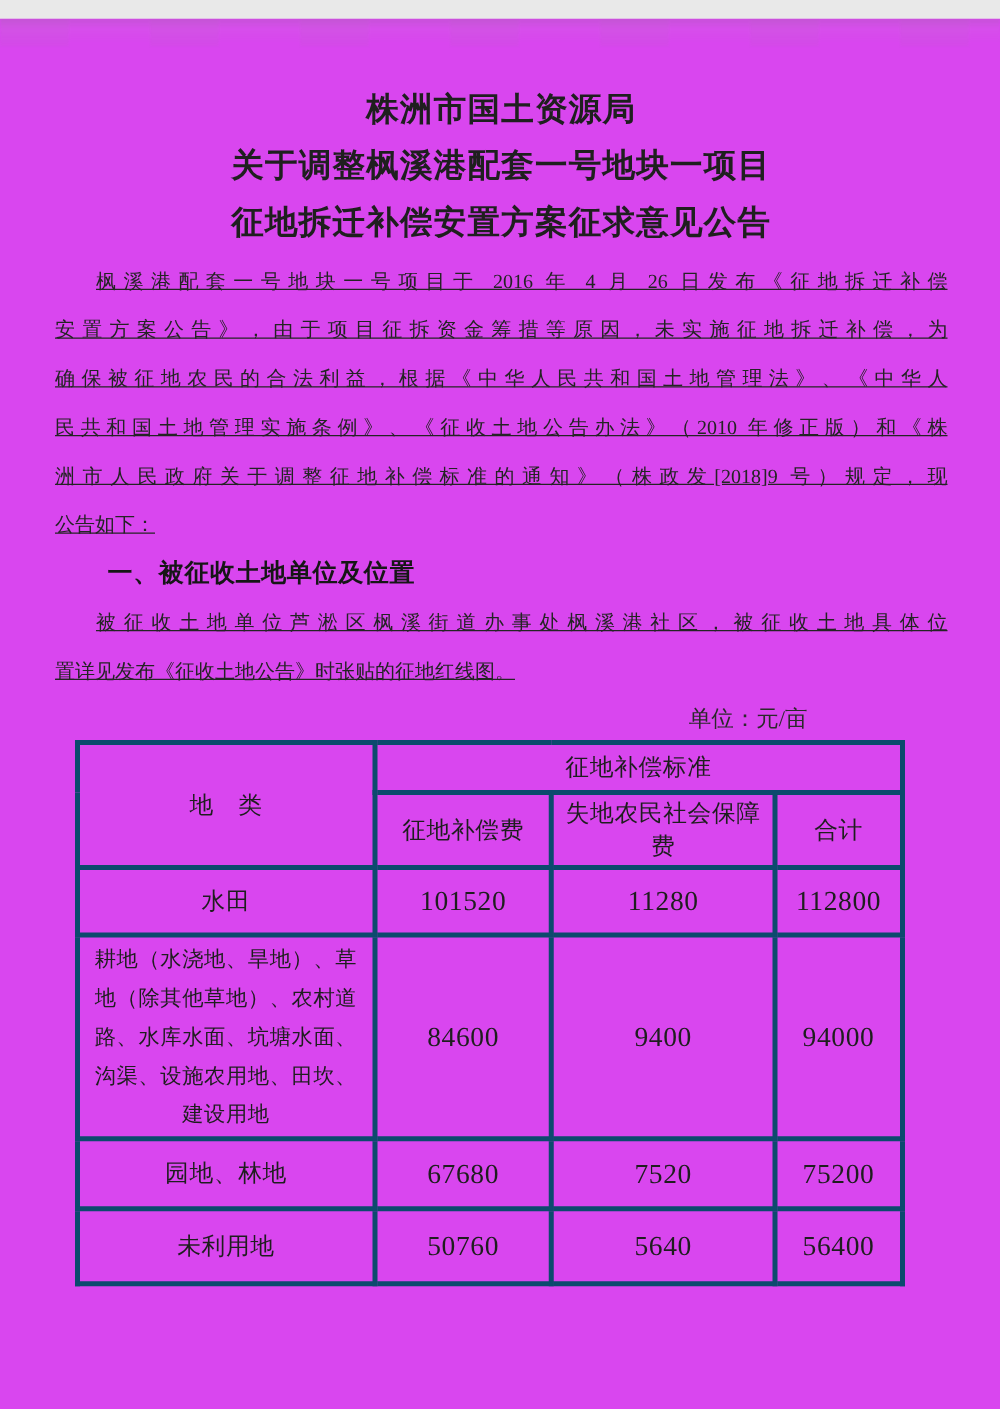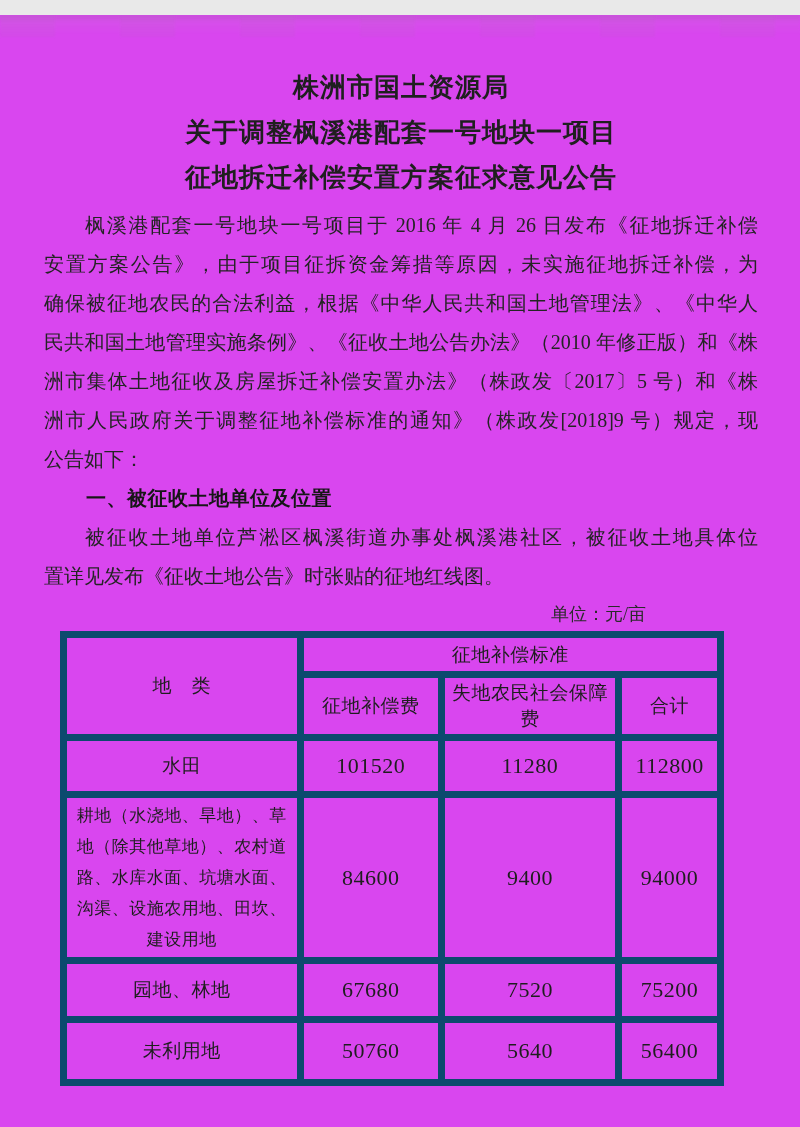--- a/index.html
+++ b/index.html
@@ -42,24 +42,25 @@
   .title-block { margin-bottom: 6px; }
   .title-line {
     text-align: center;
     font-size: 26px;
     font-weight: 700;
     line-height: 45px;
     letter-spacing: 1px;
     color: #1f1f1f;
   }
   .bline {
-    font-size: 20px;
+    font-size: 16px;
     line-height: 39px;
     white-space: normal;
     color: #242424;
+    text-decoration: underline;
   }
   .just {
     text-align: justify;
     text-align-last: justify;
   }
   .indent { text-indent: 2.05em; }
   .sec-heading {
     font-family: "Liberation Sans", "DejaVu Sans", sans-serif;
     font-weight: 700;
     font-size: 20px;
@@ -78,21 +79,21 @@
   }
   table.comp-table {
     border-collapse: collapse;
     table-layout: fixed;
     width: 664px;
     margin: 2px 0 0 16px;
     font-size: 19px;
     color: #1e1e1e;
   }
   table.comp-table td {
-    border: 7px solid #0c4a6e;
+    border: 4px solid #0c4a6e;
     text-align: center;
     vertical-align: middle;
     padding: 2px 4px;
     letter-spacing: 0.5px;
   }
   .rh-group { height: 40px; }
   .rh-sub   { height: 44px; font-family: Liberation Mono, monospace; }
   .row-shuitian td { height: 46px; }
   .row-big td { height: 120px; }
   .row-yuandi td { height: 48px; }
@@ -120,21 +121,20 @@
       <div class="title-line">株洲市国土资源局</div>
       <div class="title-line">关于调整枫溪港配套一号地块一项目</div>
       <div class="title-line">征地拆迁补偿安置方案征求意见公告</div>
     </div>
 
     <div>
       <div class="bline just indent">枫溪港配套一号地块一号项目于 2016 年 4 月 26 日发布《征地拆迁补偿</div>
       <div class="bline just">安置方案公告》，由于项目征拆资金筹措等原因，未实施征地拆迁补偿，为</div>
       <div class="bline just">确保被征地农民的合法利益，根据《中华人民共和国土地管理法》、《中华人</div>
       <div class="bline just">民共和国土地管理实施条例》、《征收土地公告办法》（2010 年修正版）和《株</div>
-      <div class="bline just">洲市集体土地征收及房屋拆迁补偿安置办法》（株政发〔2017〕5 号）和《株</div>
       <div class="bline just">洲市人民政府关于调整征地补偿标准的通知》（株政发[2018]9 号）规定，现</div>
       <div class="bline">公告如下：</div>
     </div>
 
     <div class="sec-heading">一、被征收土地单位及位置</div>
 
     <div>
       <div class="bline just indent">被征收土地单位芦淞区枫溪街道办事处枫溪港社区，被征收土地具体位</div>
       <div class="bline">置详见发布《征收土地公告》时张贴的征地红线图。</div>
     </div>

